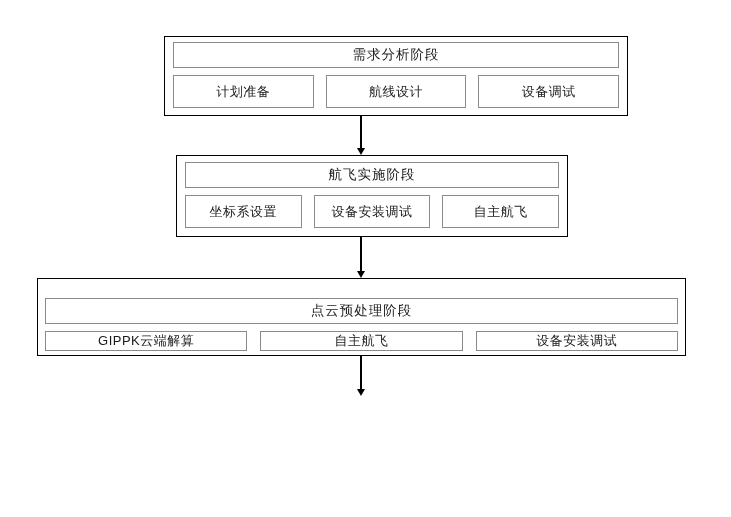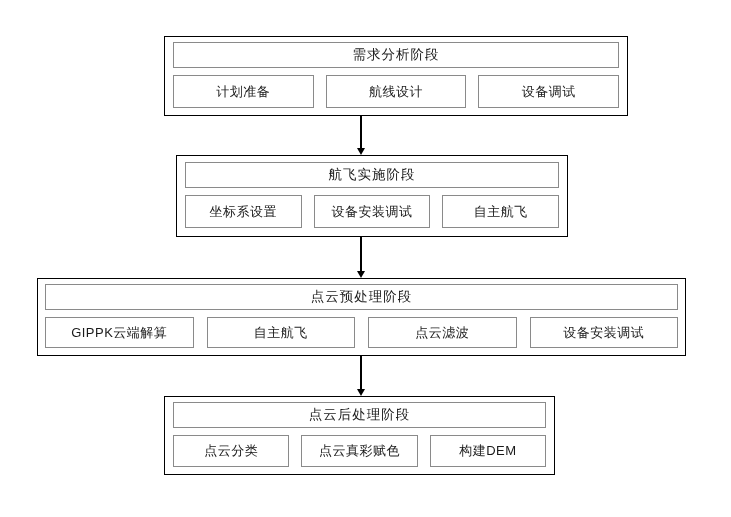--- a/index.html
+++ b/index.html
@@ -19,21 +19,21 @@
   .stage {
     position: absolute;
     box-sizing: border-box;
     border: 1.5px solid #000000;
     background: #ffffff;
     display: flex;
     flex-direction: column;
   }
   .s0 { left: 164px; top: 36px;  width: 464px; height: 80px; padding: 5px 8px 7px; }
   .s1 { left: 176px; top: 155px; width: 392px; height: 82px; padding: 6px 8px 8px; }
-  .s2 { left: 37px;  top: 278px; width: 649px; height: 78px; padding: 5px 7px 7px; }
+  .s2 { left: 37px;  top: 278px; width: 649px; height: 78px; padding: 19px 7px 7px; }
   .s3 { left: 164px; top: 396px; width: 391px; height: 79px; padding: 5px 8px 7px; }
   .stage-title {
     box-sizing: border-box;
     flex: 0 0 26px;
     border: 1px solid #8a8a8a;
     display: flex;
     align-items: center;
     justify-content: center;
     font-size: 13.5px;
     letter-spacing: 1px;
@@ -116,32 +116,23 @@
   <div class="arrow a1">
     <span class="shaft"></span>
     <span class="head"></span>
   </div>
 
   <section class="stage s2">
     <div class="stage-title">点云预处理阶段</div>
     <div class="stage-row">
       <div class="task">GIPPK云端解算</div>
       <div class="task">自主航飞</div>
-      <div class="task">点云滤波</div>
       <div class="task">设备安装调试</div>
     </div>
   </section>
 
   <div class="arrow a2">
     <span class="shaft"></span>
     <span class="head"></span>
   </div>
 
-  <section class="stage s3">
-    <div class="stage-title">点云后处理阶段</div>
-    <div class="stage-row">
-      <div class="task">点云分类</div>
-      <div class="task">点云真彩赋色</div>
-      <div class="task">构建DEM</div>
-    </div>
-  </section>
 
 </div>
 
 </body></html>

